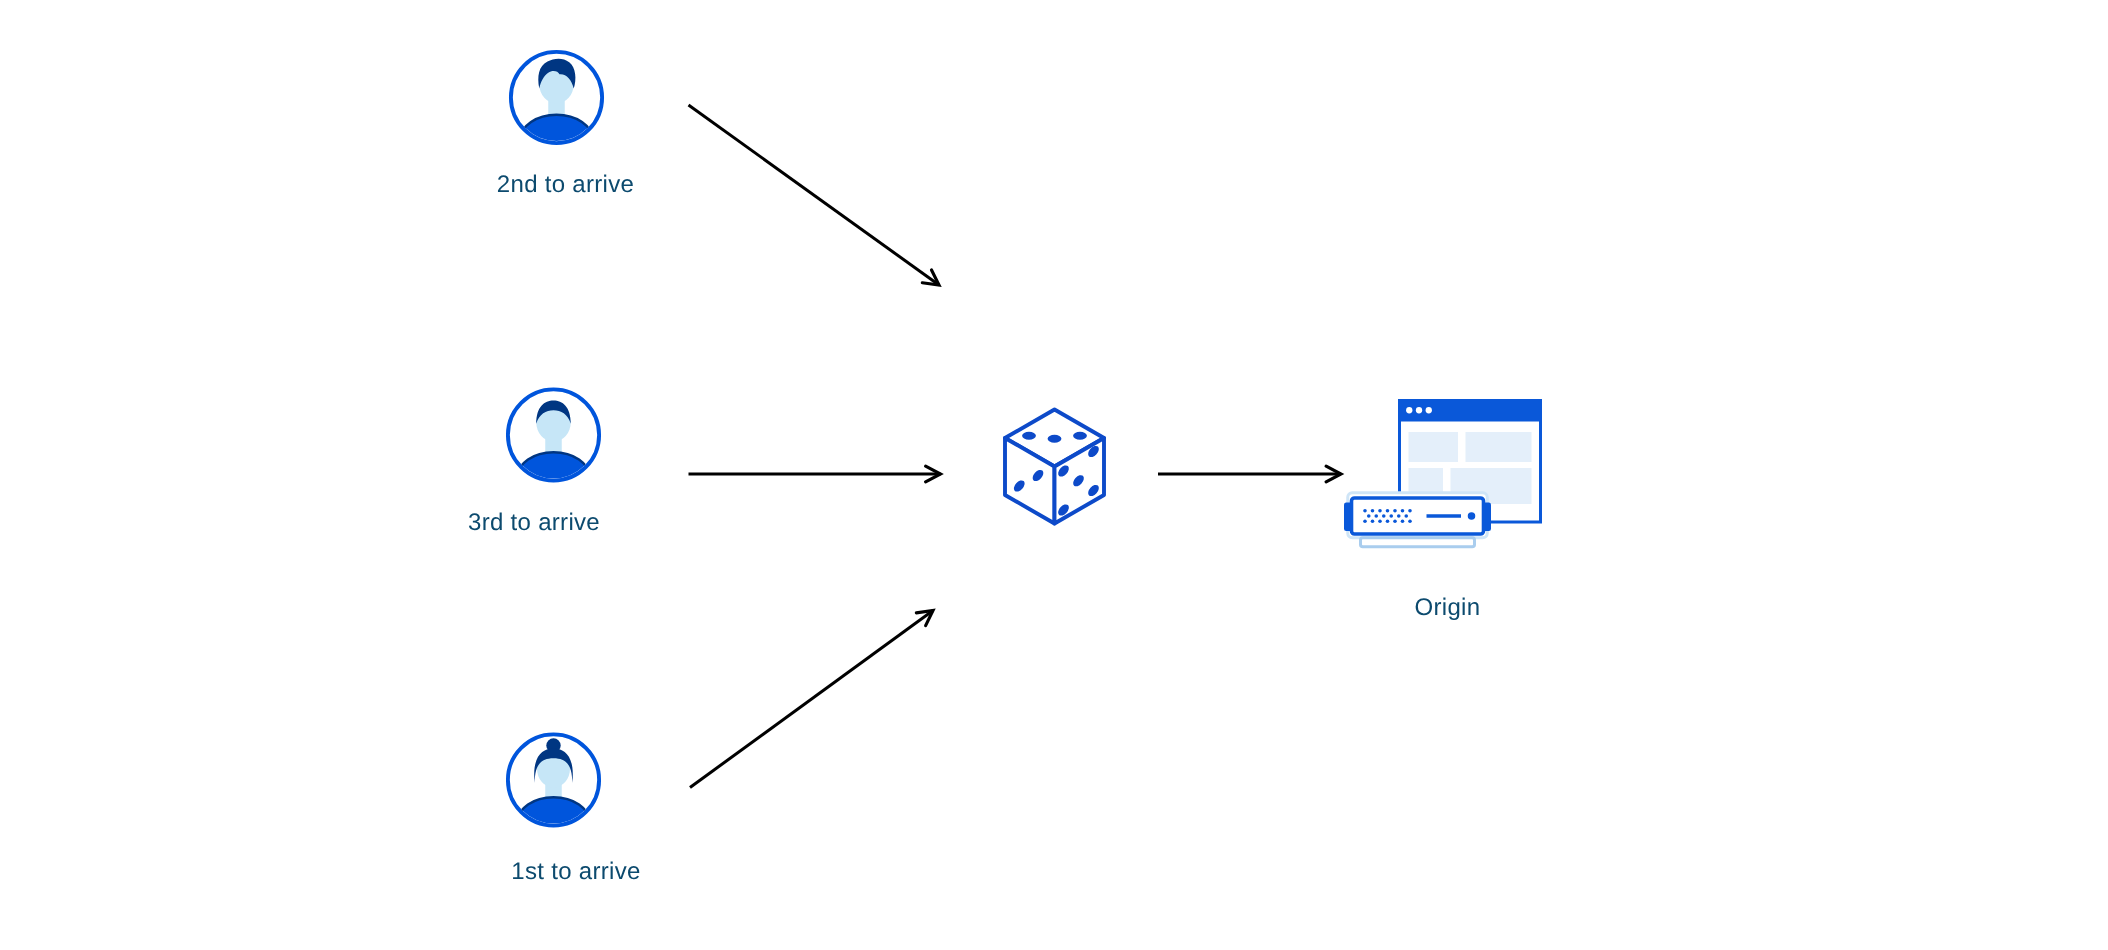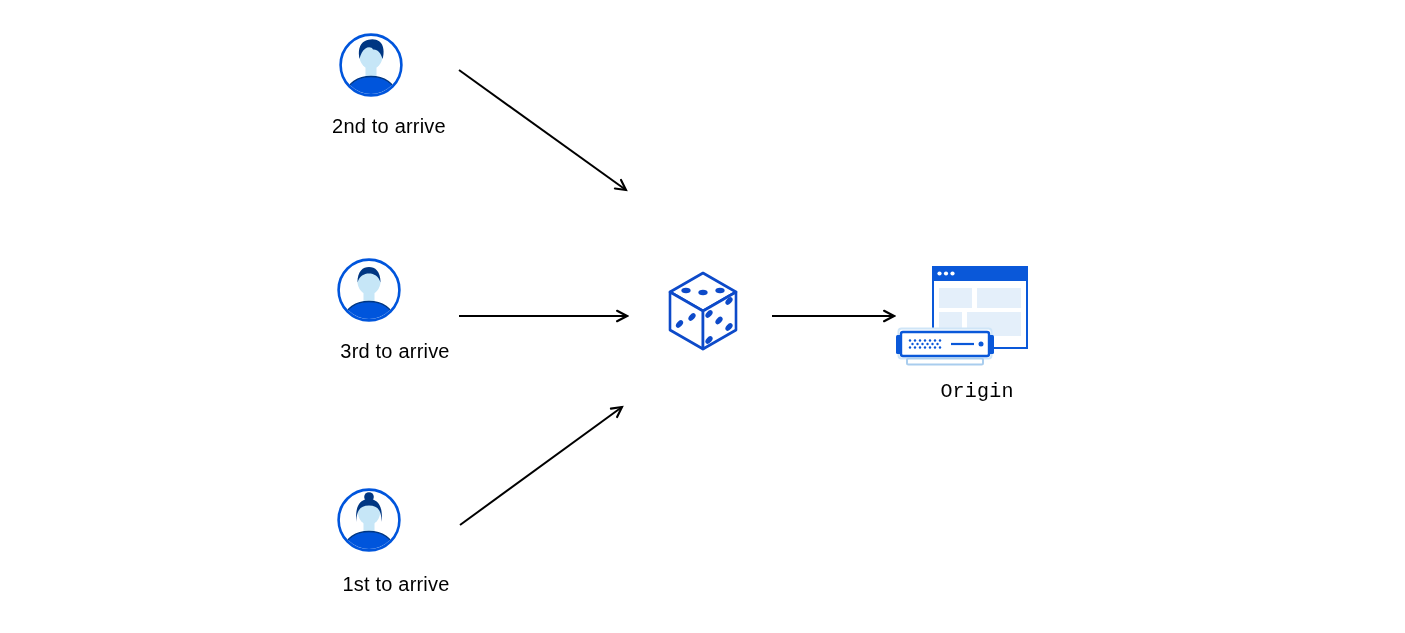--- a/index.html
+++ b/index.html
@@ -3,21 +3,21 @@
 <meta charset="utf-8">
 <style>
   html,body{margin:0;padding:0;background:#fff;}
   .canvas{
     position:relative;width:1405px;height:633px;background:#ffffff;overflow:hidden;
     font-family:"Liberation Sans",sans-serif;
   }
   .abs{position:absolute;}
   .node-label{
     position:absolute;transform:translateX(-50%);
-    font-size:20px;line-height:1.2;color:#000000;white-space:nowrap;letter-spacing:.2px;margin-left:12px;
+    font-size:16px;line-height:1.2;color:#0c4a6e;white-space:nowrap;letter-spacing:.2px;
   }
   svg{display:block;}
   .arrow-layer{position:absolute;left:0;top:0;pointer-events:none;}
 </style>
 </head>
 <body>
 
 <div class="canvas">
 
   <svg class="arrow-layer" width="1405" height="633" viewBox="0 0 1405 633">
@@ -61,21 +61,21 @@
       <circle cx="32" cy="32" r="30.4" fill="#ffffff" stroke="#0055DC" stroke-width="2.6"></circle>
       <g clip-path="url(#clipB)">
         <rect x="26.5" y="30" width="11" height="15" fill="#C6E6F7"></rect>
         <path d="M4 66 C8 49 20 43.5 32 43.5 C44 43.5 56 49 60 66 Z" fill="#0055DC" stroke="#003682" stroke-width="1.6"></path>
         <ellipse cx="32" cy="23.5" rx="11.5" ry="13" fill="#C6E6F7"></ellipse>
         <path d="M20.5 24.5 C20.5 13 26 9 32 9 C38 9 43.5 13 43.5 24.5
                  C41.5 18 37 15.5 32 15.5 C27 15.5 22.5 18 20.5 24.5 Z" fill="#003682"></path>
       </g>
     </svg>
   </div>
-  <div class="node-label" style="left:383px;top:339px;">3rd to arrive</div>
+  <div class="node-label" style="left:356px;top:339px;">3rd to arrive</div>
 
   <div class="abs" style="left:337px;top:488px;">
     <svg width="64" height="64" viewBox="0 0 64 64">
       <defs>
           <clipPath id="clipC">
             <circle cx="32" cy="32" r="29"></circle>
           </clipPath>
         </defs>
       <circle cx="32" cy="32" r="30.4" fill="#ffffff" stroke="#0055DC" stroke-width="2.6"></circle>
       <g clip-path="url(#clipC)">
@@ -156,15 +156,15 @@
             <circle cx="35" cy="83.5" r="1.2"></circle>
             <circle cx="40" cy="83.5" r="1.2"></circle>
             <circle cx="45" cy="83.5" r="1.2"></circle>
         </g>
         <line x1="56" y1="80" x2="79" y2="80" stroke="#0A58D9" stroke-width="2.2"></line>
         <circle cx="86" cy="80" r="2.5" fill="#0A58D9"></circle>
         <rect x="12" y="94.5" width="76" height="6" rx="1.5" fill="#ffffff" stroke="#A9CDEE" stroke-width="2"></rect>
       </g>
     </svg>
   </div>
-  <div class="node-label" style="left:965px;top:380px;font-family:Liberation Mono, monospace;">Origin</div>
+  <div class="node-label" style="left:965px;top:396px;">Origin</div>
 
 </div>
 
 </body></html>

